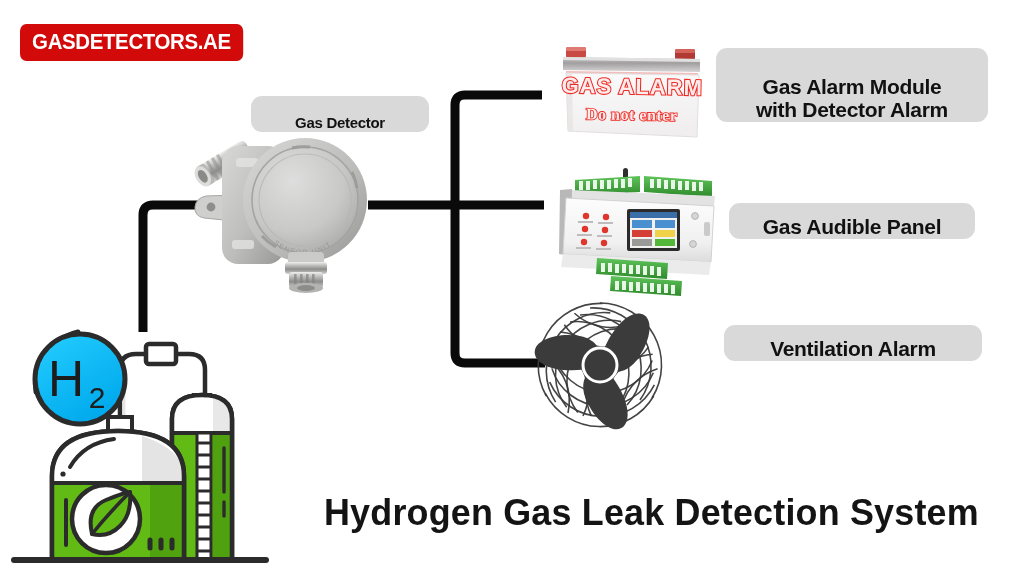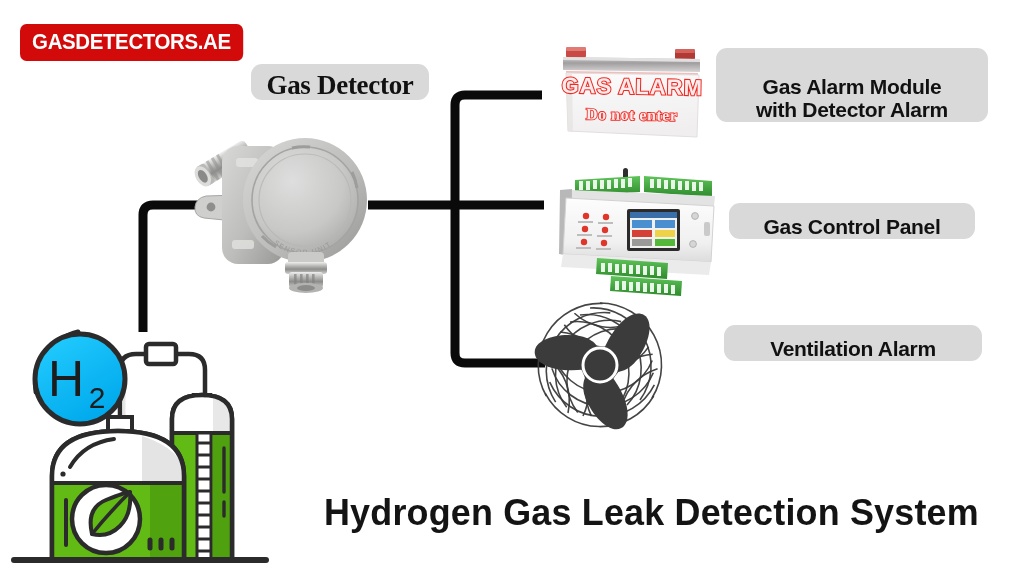--- a/index.html
+++ b/index.html
@@ -34,21 +34,21 @@
     background:#d9d9d9;
     border-radius:11px;
     color:#111;
     font-weight:bold;
     text-align:center;
     line-height:1.12;
     font-family:"Liberation Sans",sans-serif;
     letter-spacing:-0.3px;
     display:flex;align-items:flex-end;justify-content:center;
   }
-  #lbl-detector{left:251px;top:64px;width:178px;height:36px;font-size:27px;font-family:Liberation Serif, serif;}
+  #lbl-detector{left:251px;top:96px;width:178px;height:36px;font-size:15px;}
   #lbl-alarm{left:716px;top:48px;width:272px;height:74px;font-size:21px;padding:0 6px;box-sizing:border-box;}
   #lbl-panel{left:729px;top:203px;width:246px;height:36px;font-size:21px;}
   #lbl-vent{left:724px;top:325px;width:258px;height:36px;font-size:21px;}
   .pill span{display:block;}
 
   
   .title{
     position:absolute;left:324px;top:492px;
     font-family:"Liberation Sans Narrow","Liberation Sans",sans-serif;
     font-weight:bold;
@@ -435,21 +435,21 @@
   </div>
 
   <div class="pill" id="lbl-alarm">
     <div>
       <span>Gas Alarm Module</span>
       <span>with Detector Alarm</span>
     </div>
   </div>
 
   <div class="pill" id="lbl-panel">
-    <span>Gas Control Panel</span>
+    <span>Gas Audible Panel</span>
   </div>
 
   <div class="pill" id="lbl-vent">
     <span>Ventilation Alarm</span>
   </div>
 
   <div class="title">Hydrogen Gas Leak Detection System</div>
 
 </div>
 

